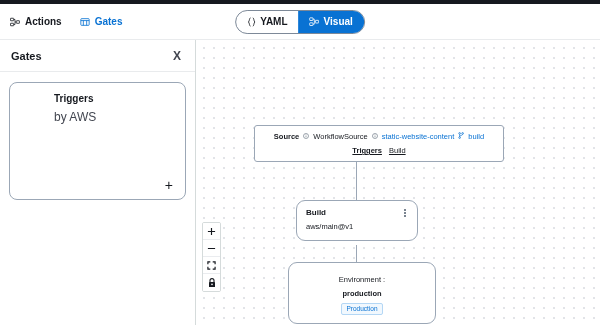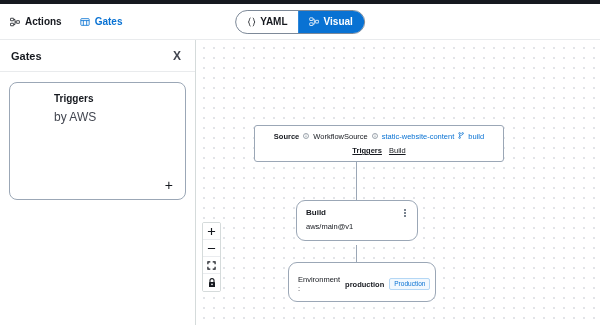--- a/index.html
+++ b/index.html
@@ -167,21 +167,21 @@
   .node-title { font-size: 8px; font-weight: bold; color: #16191f; line-height: 1.2; }
   .node-sub { font-size: 7.5px; color: #16191f; margin-top: 4px; line-height: 1.3; word-break: break-all; }
   .kebab {
     margin-left: auto; display: flex; flex-direction: column;
     gap: 1.5px; cursor: pointer; padding: 1px 2px;
   }
   .kebab i { width: 1.6px; height: 1.6px; background: #5f6b7a; border-radius: 50%; display: block; }
 
   .env-row {
     display: flex; align-items: center; gap: 5px;
-    margin-top: 5px; font-size: 7.5px; color: #16191f;
+    margin-top: 5px; font-size: 7.5px; color: #16191f; flex-direction: column;
   }
   .env-val { font-weight: bold; }
   .env-badge {
     border: 1px solid #b4d7f5; border-radius: 2px;
     background: #f1f8fe; color: #0972d3;
     font-size: 6.5px; padding: 1px 4px; line-height: 1.3;
   }
 
   .edge { position: absolute; background: #9ba7b6; width: 1px; z-index: 1; }
   .edge-1 { left: 160px; top: 120px; height: 40px; }

